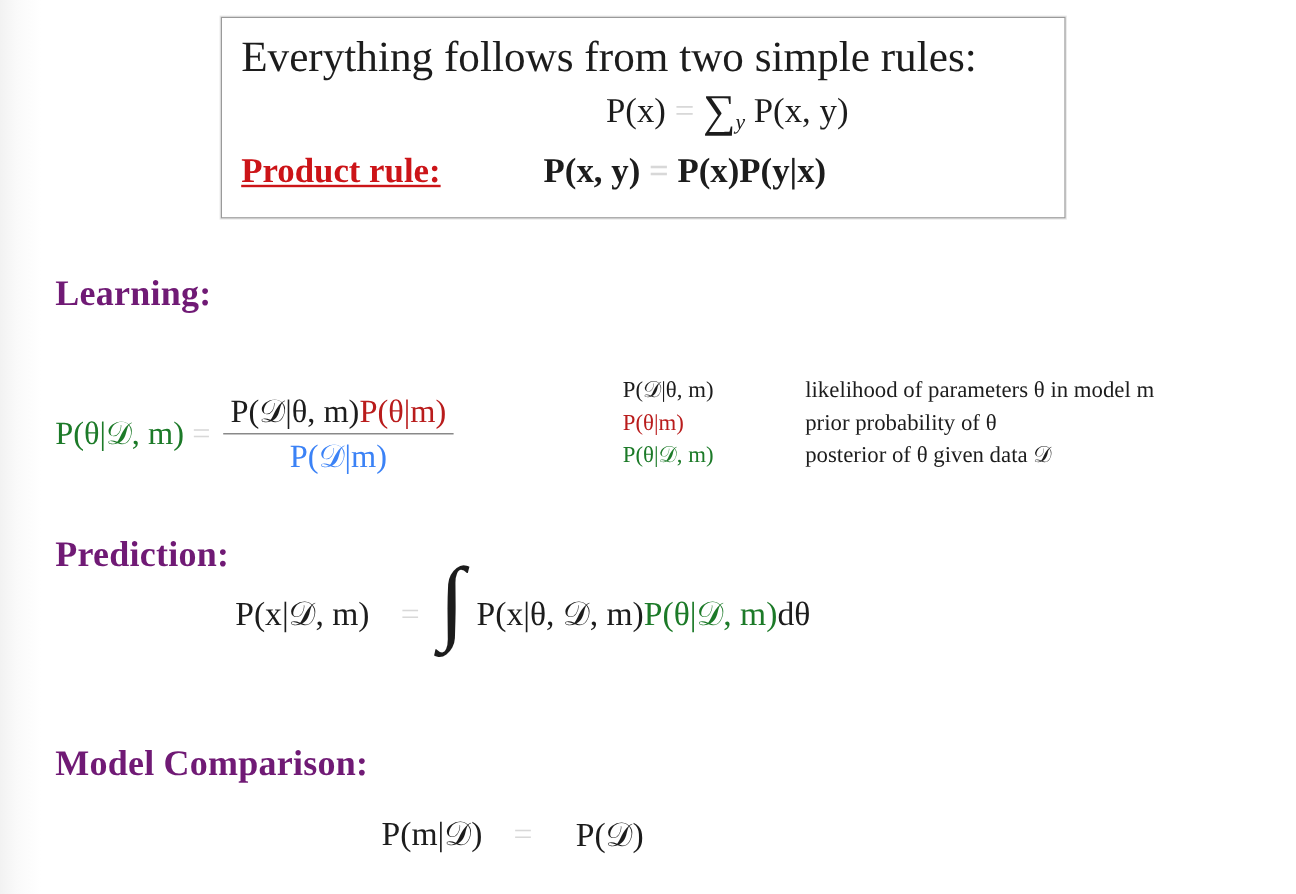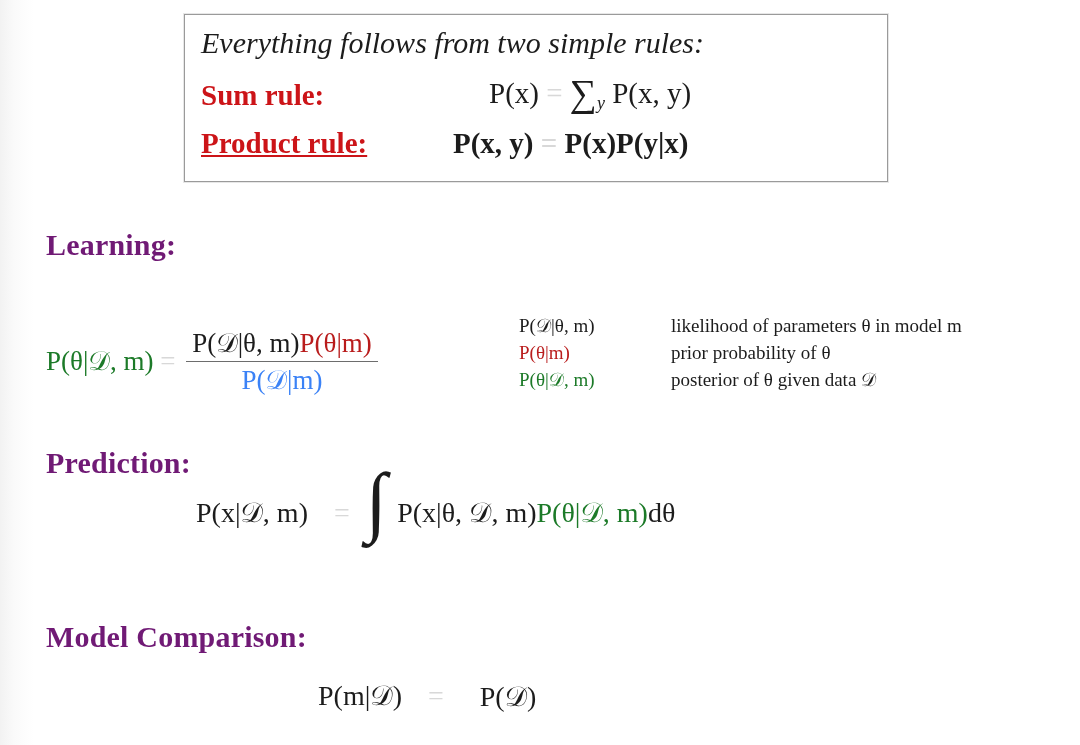--- a/index.html
+++ b/index.html
@@ -35,42 +35,41 @@
     height: 168px;
     border: 1px solid #9a9a9a;
     box-shadow: 0 0 0 1px #e7e7e7;
     background: #ffffff;
     box-sizing: border-box;
   }
   #rules-headline {
     position: absolute;
     left: 16px;
     top: 11px;
-    font-size: 30px;
-    font-style: italic;
+    font-size: 36px;
     color: #1c1c1c;
     white-space: nowrap;
   }
   .rule-label {
     position: absolute;
     font-weight: bold;
     font-size: 29px;
     color: #cc1418;
     white-space: nowrap;
   }
   #sum-rule-label   { left: 16px; top: 64px; }
   #product-rule-label { left: 16px; top: 112px; text-decoration: underline; }
 
   .rule-formula {
     position: absolute;
     font-size: 29px;
     color: #1c1c1c;
     white-space: nowrap;
   }
-  #sum-rule-formula     { left: 304px; top: 62px; }
+  #sum-rule-formula     { left: 320px; top: 62px; }
   #product-rule-formula { left: 268px; top: 112px; font-weight: bold; }
   .bigsum {
     font-size: 38px;
     font-style: normal;
     line-height: 0;
     position: relative;
     top: 3px;
   }
 
   
@@ -180,21 +179,20 @@
   #model-eq .frac { top: 0; }
   #model-eq .frac .num { padding-bottom: 3px; }
 </style>
 </head>
 <body>
 
 <div id="rules-box">
 
   <div id="rules-headline">Everything follows from two simple rules:</div>
 
-  <div class="rule-label" id="sum-rule-label">Sum rule:</div>
 
   <div class="rule-formula" id="sum-rule-formula">
     <span>P(x)</span>
     <span class="eq">=</span>
     <span class="bigsum">∑</span><span class="sub">y</span>
     <span>P(x, y)</span>
   </div>
 
   <div class="rule-label" id="product-rule-label">Product rule:</div>
 

